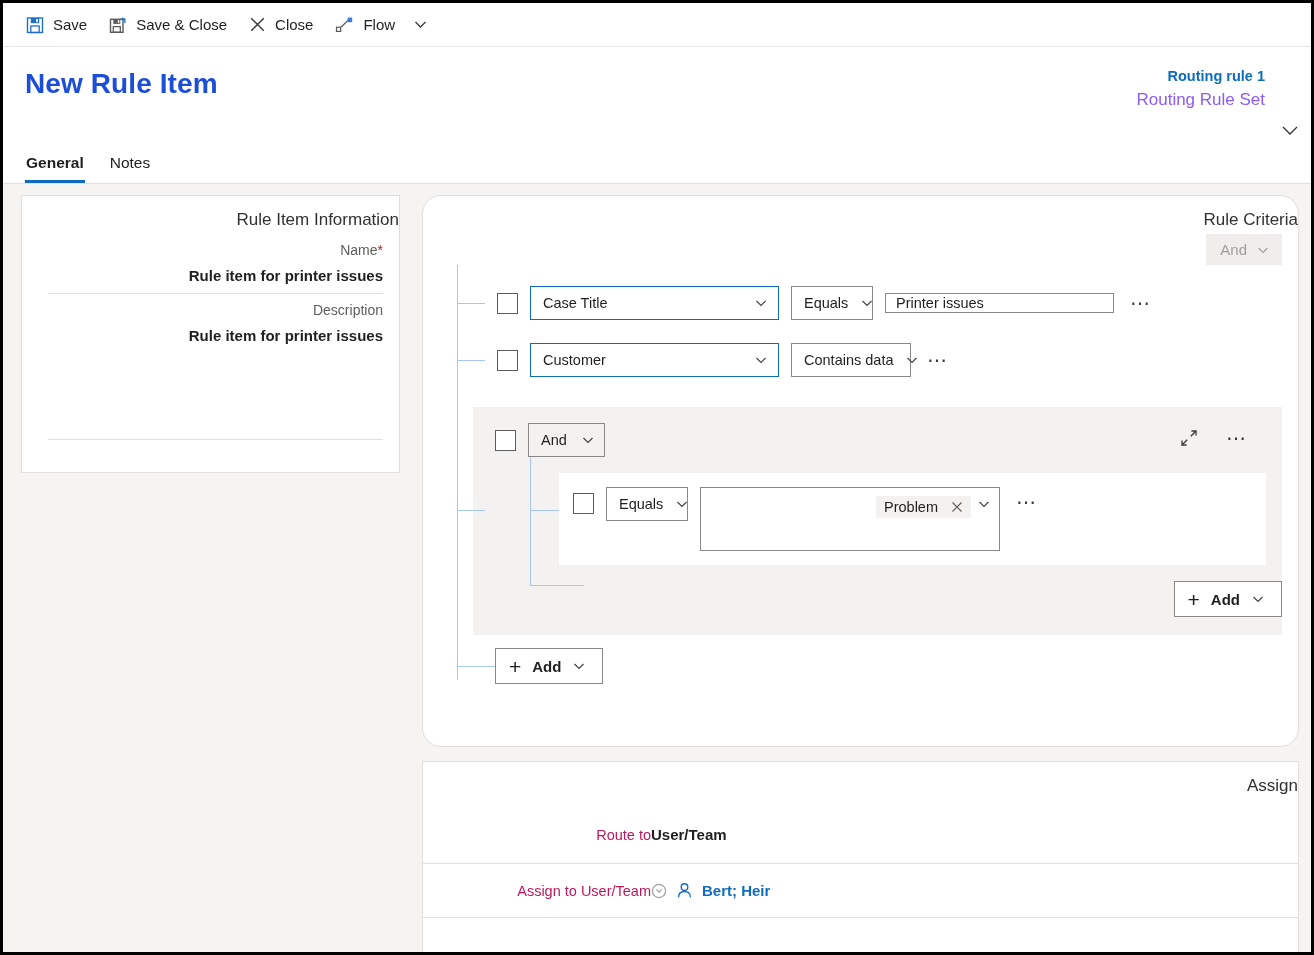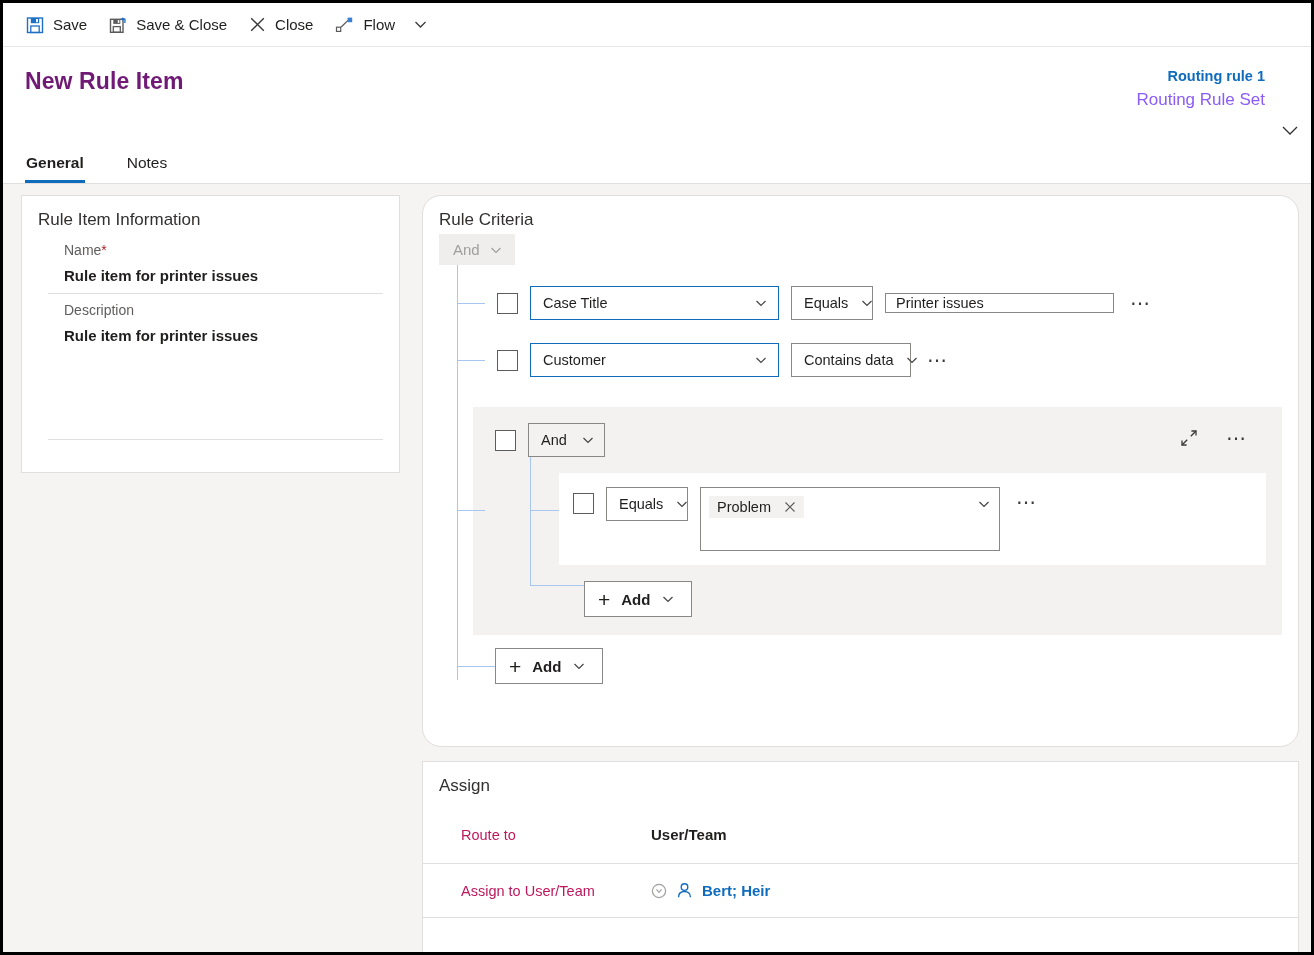--- a/index.html
+++ b/index.html
@@ -53,23 +53,23 @@
 
   
   .header {
     background: #ffffff;
     border-bottom: 1px solid #e1dfdd;
     padding: 0 22px;
     position: relative;
     height: 137px;
   }
   .title {
-    font-size: 23px;
+    font-size: 28px;
     font-weight: 600;
-    color: #701a75;
+    color: #1d4ed8;
     padding-top: 21px;
     letter-spacing: .1px;
   }
   .hdr-right {
     position: absolute;
     right: 46px;
     top: 20px;
     text-align: right;
     line-height: 1.35;
   }
@@ -88,21 +88,21 @@
     position: absolute;
     right: 10px;
     top: 72px;
     cursor: pointer;
   }
   .tabs {
     position: absolute;
     left: 22px;
     bottom: 0;
     display: flex;
-    gap: 41px;
+    gap: 24px;
   }
   .tab {
     font-size: 15.5px;
     color: #201f1e;
     padding: 6px 1px 11px 1px;
     cursor: pointer;
     position: relative;
   }
   .tab.active { font-weight: 600; }
   .tab.active:after {
@@ -119,20 +119,21 @@
     display: flex;
     gap: 22px;
     align-items: flex-start;
   }
   .left-col { width: 379px; flex: 0 0 379px; }
   .right-col { flex: 1 1 auto; min-width: 0; }
 
   .card {
     background: #ffffff;
     border: 1px solid #e1dfdd;
+    text-align: right;
   }
   .card-title {
     font-size: 17px;
     color: #323130;
     padding: 14px 0 4px 16px;
     font-weight: 400;
   }
 
   
   .info-body { padding: 0 16px 8px 16px; }

